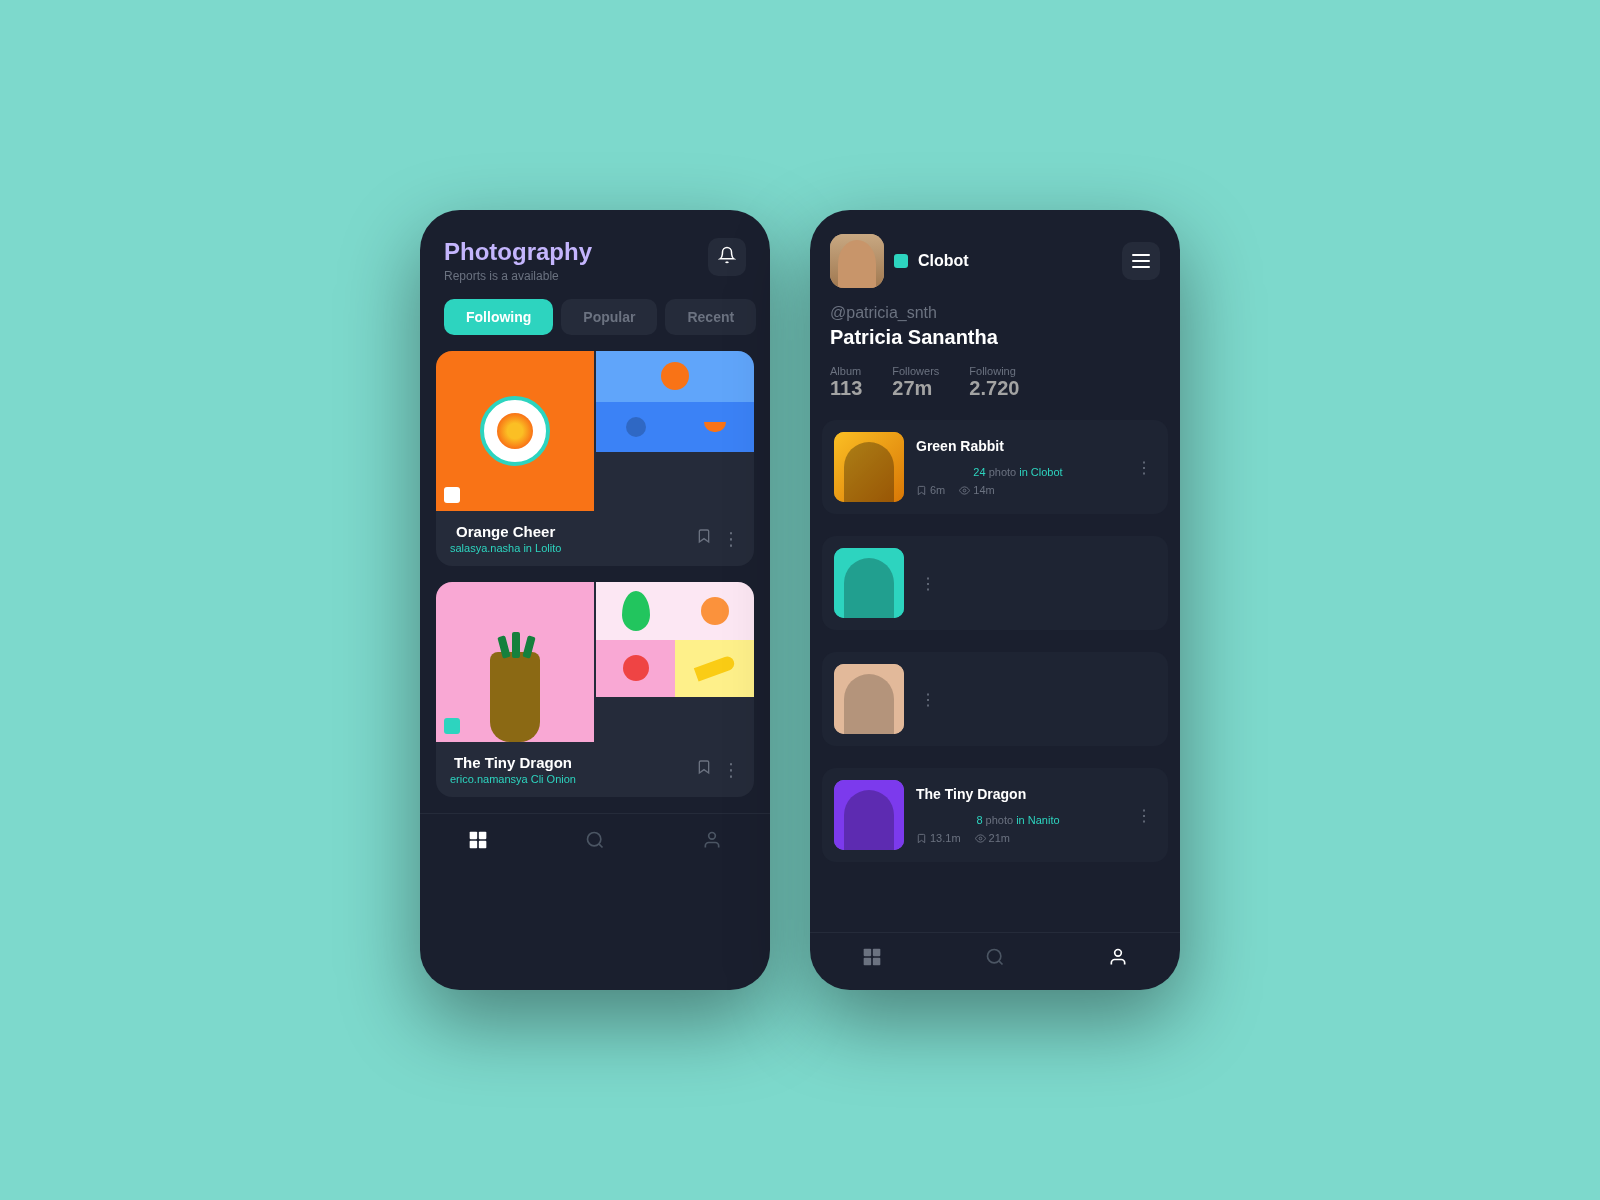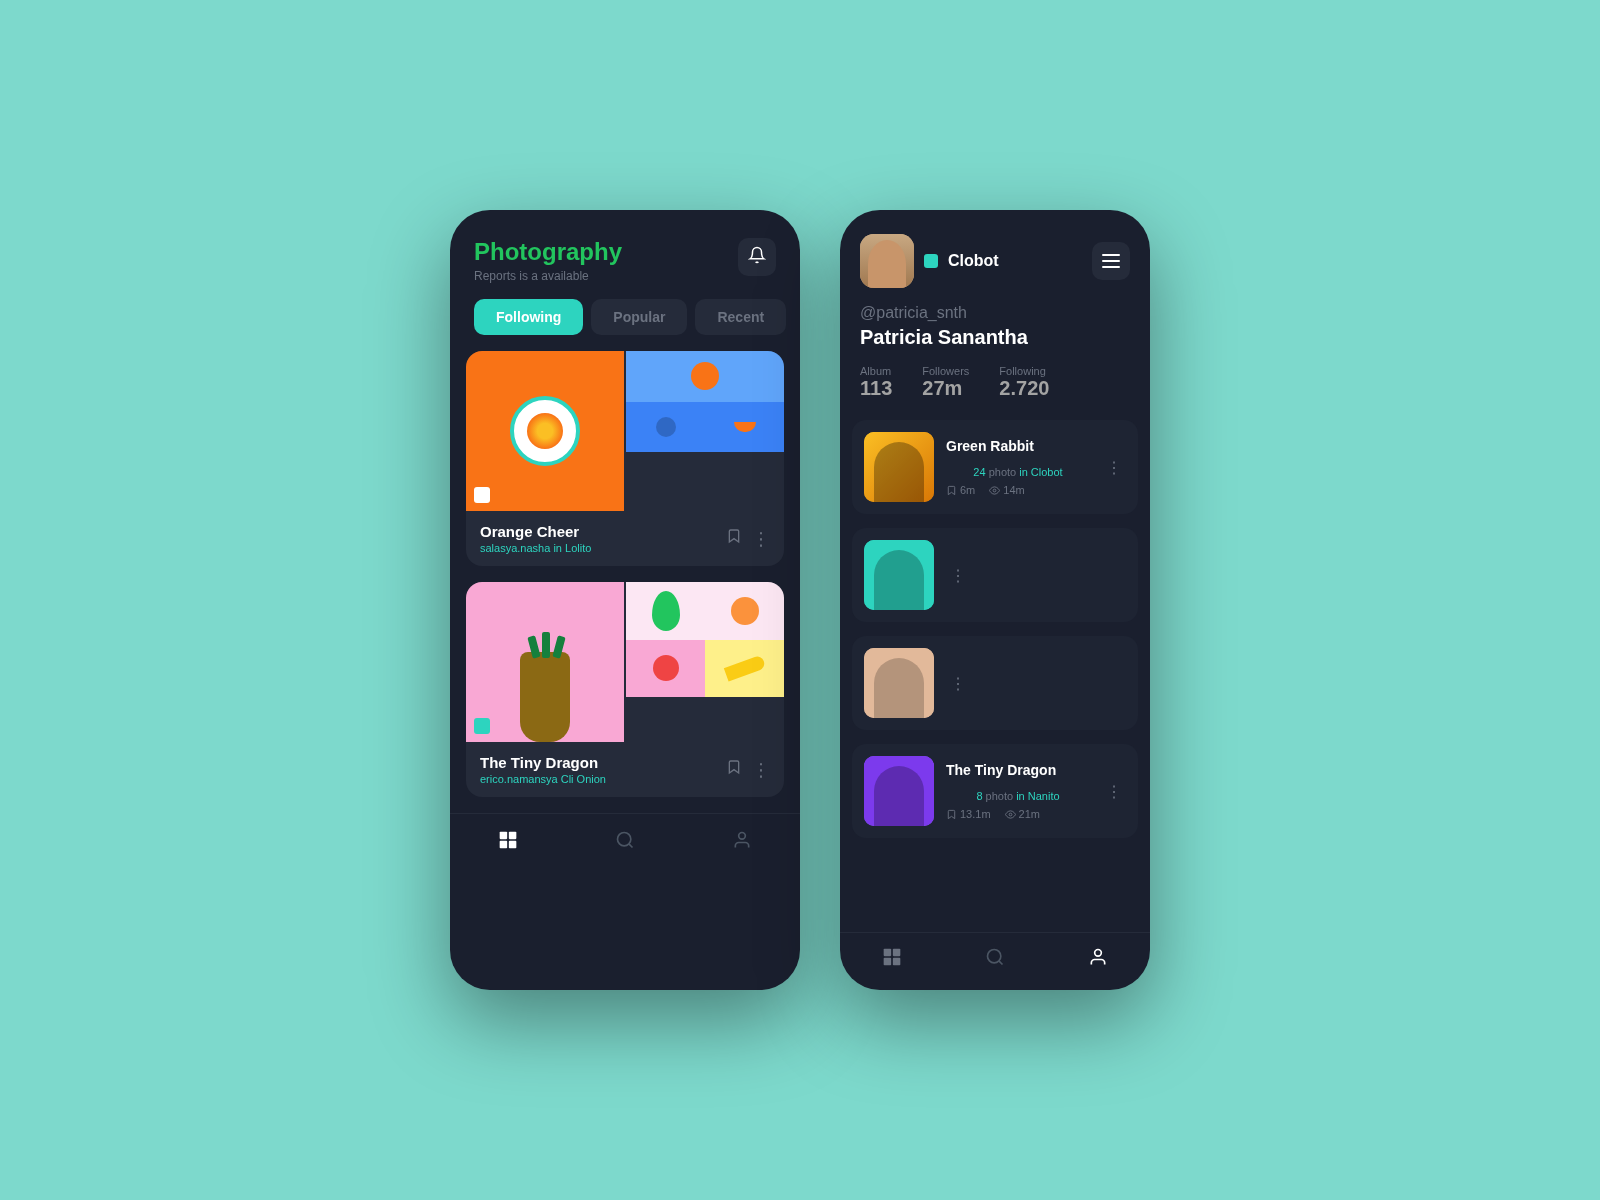--- a/index.html
+++ b/index.html
@@ -25,33 +25,33 @@
       border-radius: 40px;
       overflow: hidden;
       position: relative;
       box-shadow: 0 30px 80px rgba(0,0,0,0.4);
     }
     .phone-left {
       width: 350px;
       height: 780px;
     }
     .phone-right {
-      width: 310px;
+      width: 370px;
       height: 780px;
     }
 
     
     .left-header {
       padding: 28px 24px 16px;
       display: flex;
       align-items: flex-start;
       justify-content: space-between;
     }
     .left-title {
-      color: #22c55e;
+      color: #c4b5fd;
       font-size: 24px;
       font-weight: 700;
     }
     .left-subtitle {
       color: #6b7280;
       font-size: 12px;
       margin-top: 3px;
     }
     .bell-btn {
       width: 38px;
@@ -116,20 +116,21 @@
       width: 16px;
       height: 16px;
       background: white;
       border-radius: 3px;
     }
     .card-footer {
       padding: 12px 14px;
       display: flex;
       align-items: center;
       justify-content: space-between;
+      text-align: center;
     }
     .card-title {
       color: #ffffff;
       font-size: 15px;
       font-weight: 700;
     }
     .card-meta {
       color: #6b7280;
       font-size: 11px;
       margin-top: 2px;
@@ -275,21 +276,21 @@
     .stat-value {
       color: #a3a3a3;
       font-size: 20px;
       font-weight: 700;
     }
 
     
     .album-list {
       display: flex;
       flex-direction: column;
-      gap: 6px;
+      gap: 14px;
       flex: 1;
     }
     .album-item {
       background: #1e2433;
       margin: 0 12px;
       border-radius: 14px;
       padding: 12px;
       display: flex;
       align-items: center;
       gap: 12px;

